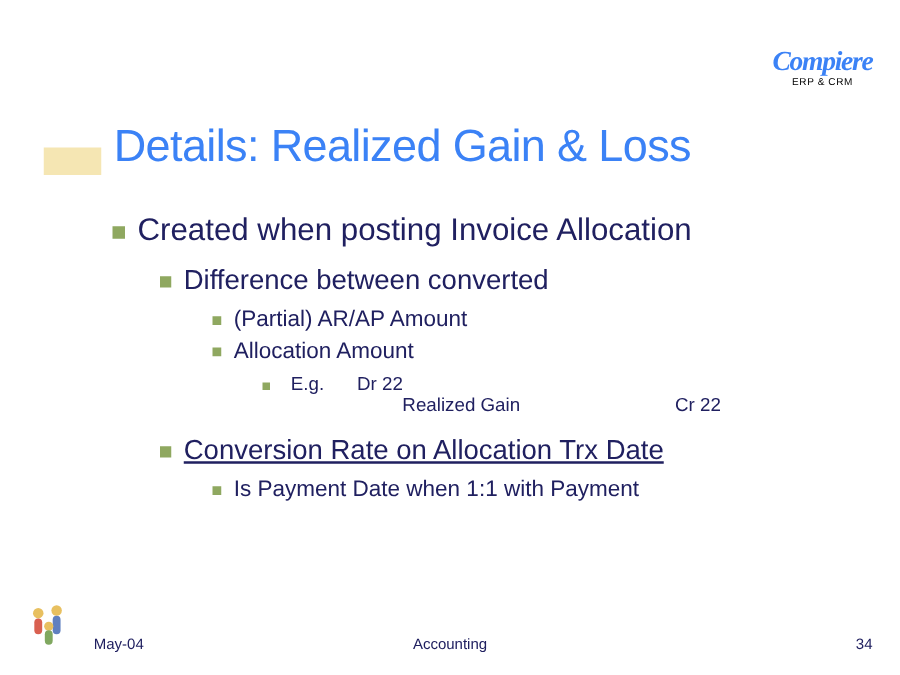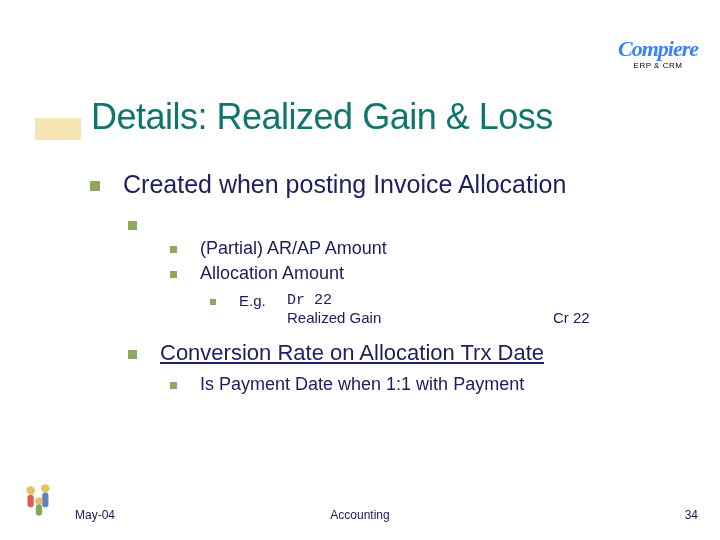--- a/index.html
+++ b/index.html
@@ -51,21 +51,21 @@
     left: 0;
     top: 22px;
     width: 46px;
     height: 22px;
     background: #f5e6b3;
   }
   .title {
     position: relative;
     font-family: Verdana, Geneva, sans-serif;
     font-size: 36px;
-    color: #0f766e;
+    color: #3b82f6;
     margin: 0;
     padding-left: 56px;
     font-weight: normal;
     letter-spacing: -0.5px;
   }
   .body {
     position: absolute;
     top: 170px;
     left: 90px;
     right: 30px;
@@ -88,38 +88,39 @@
   }
   .lvl4 {
     font-size: 15px;
     margin-left: 120px;
     margin-top: 8px;
     margin-bottom: 8px;
   }
   .bullet-row {
     display: flex;
     align-items: flex-start;
-    gap: 23px;
+    gap: 10px;
+    text-align: center;
   }
   .sq {
     display: inline-block;
     flex-shrink: 0;
   }
   .sq1 { width: 10px; height: 10px; background: #8fa860; margin-top: 11px; }
   .sq2 { width: 9px;  height: 9px;  background: #8fa860; margin-top: 10px; }
   .sq3 { width: 7px;  height: 7px;  background: #8fa860; margin-top: 8px; }
   .sq4 { width: 6px;  height: 6px;  background: #8fa860; margin-top: 7px; }
   .eg-line {
     display: flex;
     align-items: flex-start;
     gap: 8px;
   }
   .eg-label { width: 40px; flex-shrink:0; }
   .eg-acct  { width: 190px; flex-shrink:0; }
-  .eg-dr    { width: 60px; flex-shrink:0;font-family:Liberation Mono, monospace; }
+  .eg-dr    { width: 60px; flex-shrink:0; }
   .eg-cr    { flex-shrink:0; }
   .footer {
     position: absolute;
     bottom: 18px;
     left: 0;
     right: 0;
     height: 20px;
     font-size: 12px;
     color: #202060;
   }
@@ -166,20 +167,21 @@
 
   <div class="body">
 
     <div class="lvl1 bullet-row">
       <span class="sq sq1"></span>
       <span>Created when posting Invoice Allocation</span>
     </div>
 
     <div class="lvl2 bullet-row">
       <span class="sq sq2"></span>
+      <span>Difference between converted</span>
     </div>
 
     <div class="lvl3 bullet-row">
       <span class="sq sq3"></span>
       <span>(Partial) AR/AP Amount</span>
     </div>
     <div class="lvl3 bullet-row">
       <span class="sq sq3"></span>
       <span>Allocation Amount</span>
     </div>

